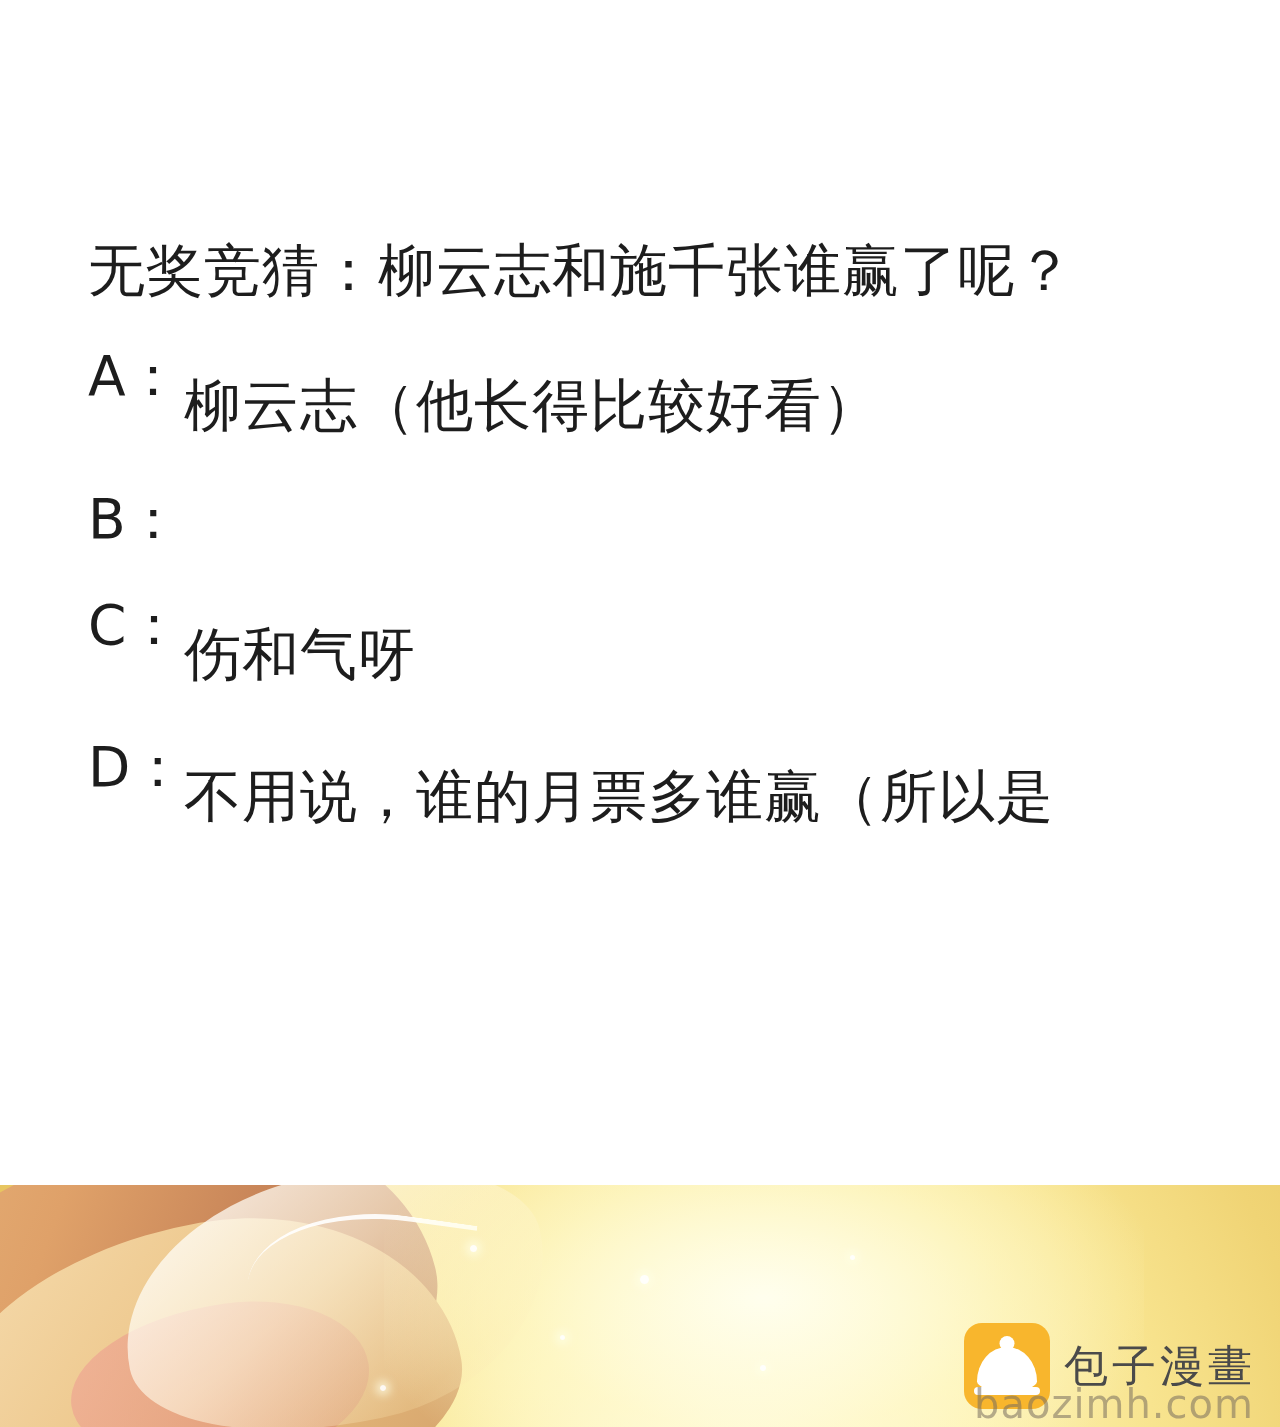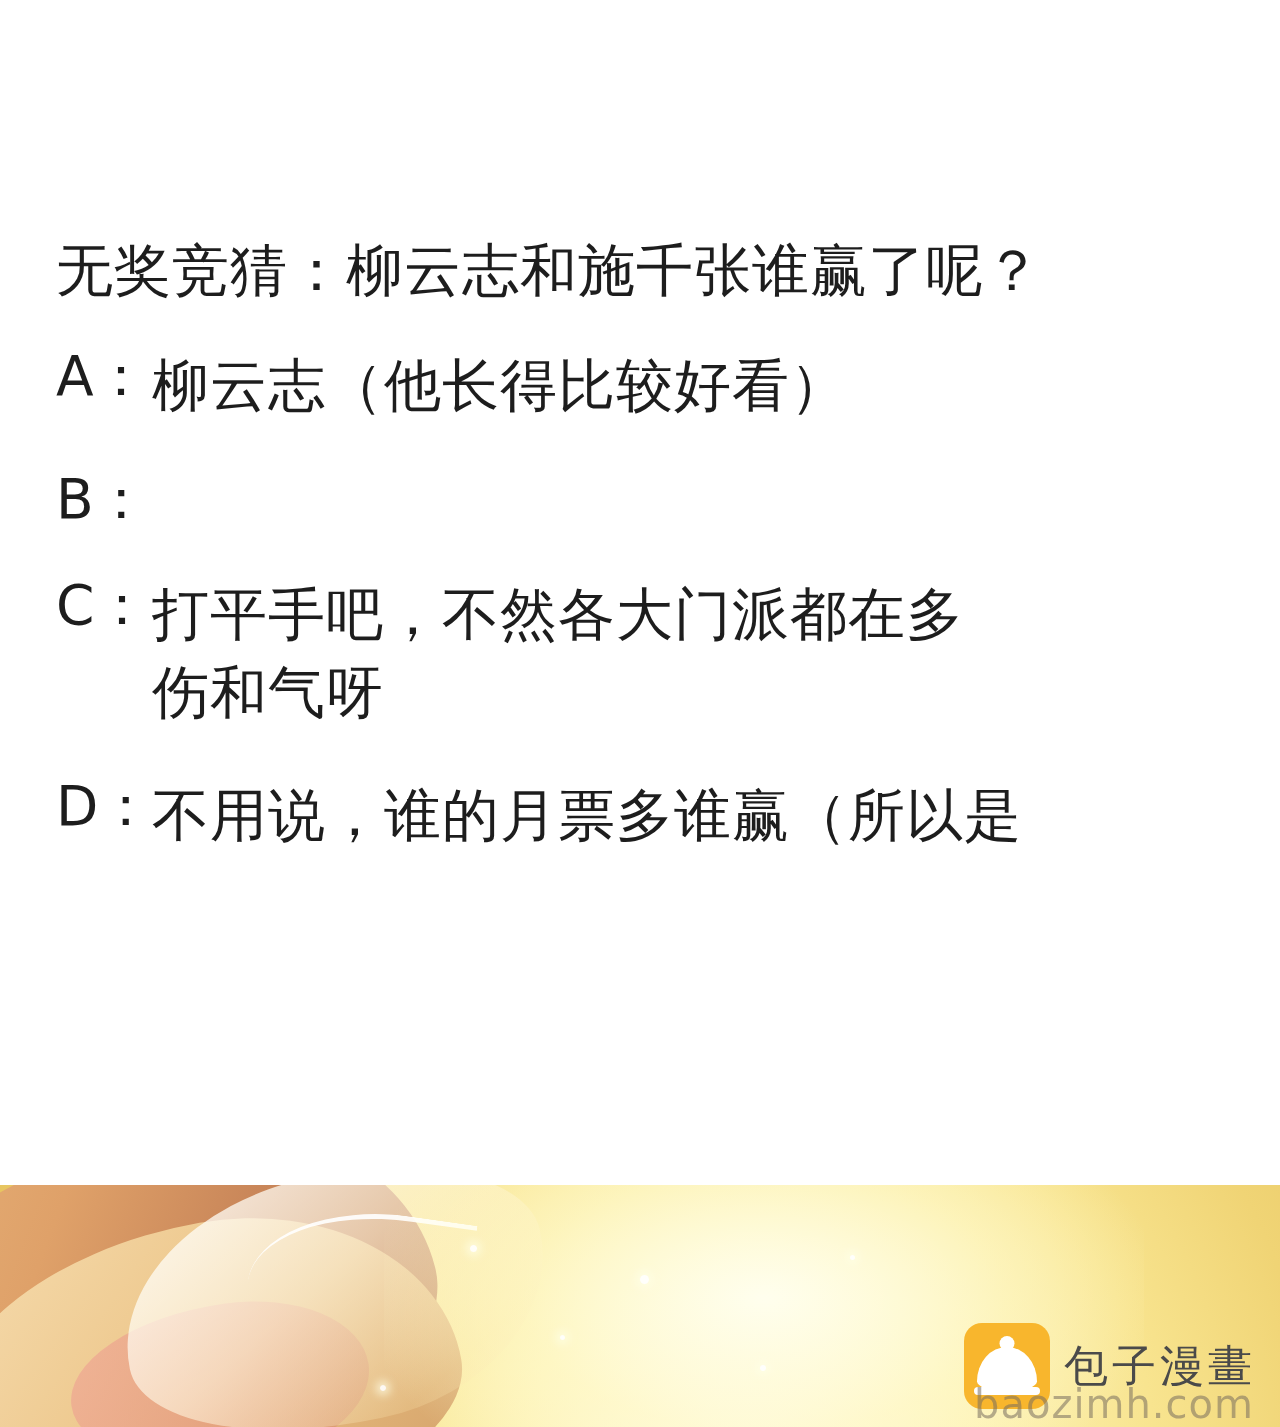--- a/index.html
+++ b/index.html
@@ -17,21 +17,21 @@
 
   
   .text-panel {
     position: absolute;
     left: 0;
     top: 0;
     width: 1280px;
     height: 1185px;
     background: #ffffff;
     box-sizing: border-box;
-    padding: 240px 56px 0 56px;
+    padding: 240px 56px 0 88px;
   }
 
   .q-line {
     font-size: 57px;
     line-height: 1.06;
     color: #1d1d1d;
     letter-spacing: 1px;
     white-space: nowrap;
     font-weight: 400;
     margin: 0 0 46px 0;
@@ -50,20 +50,21 @@
     width: 96px;
     letter-spacing: 0px;
     font-family: "DejaVu Sans", sans-serif;
   }
   .opt-body {
     font-size: 57px;
     line-height: 1.38;
     color: #1d1d1d;
     letter-spacing: 1px;
     max-width: 1060px;
+    margin-top: 20px;
   }
   .opt-body .ind {
     display: block;
   }
   .kaomoji {
     font-size: 50px;
     letter-spacing: 0;
   }
   .kaomoji .bar {
     display: inline-block;
@@ -234,21 +235,20 @@
     <span class="opt-body">柳云志（他长得比较好看）</span>
   </div>
 
   <div class="opt">
     <span class="opt-key">B：</span>
   </div>
 
   <div class="opt">
     <span class="opt-key">C：</span>
     <span class="opt-body">
-      <span class="ind">打平手吧，不然各大门派都在多</span>
       <span class="ind">伤和气呀</span>
     </span>
   </div>
 
   <div class="opt">
     <span class="opt-key">D：</span>
     <span class="opt-body">
       <span class="ind">不用说，谁的月票多谁赢（所以是</span>
     </span>
   </div>

